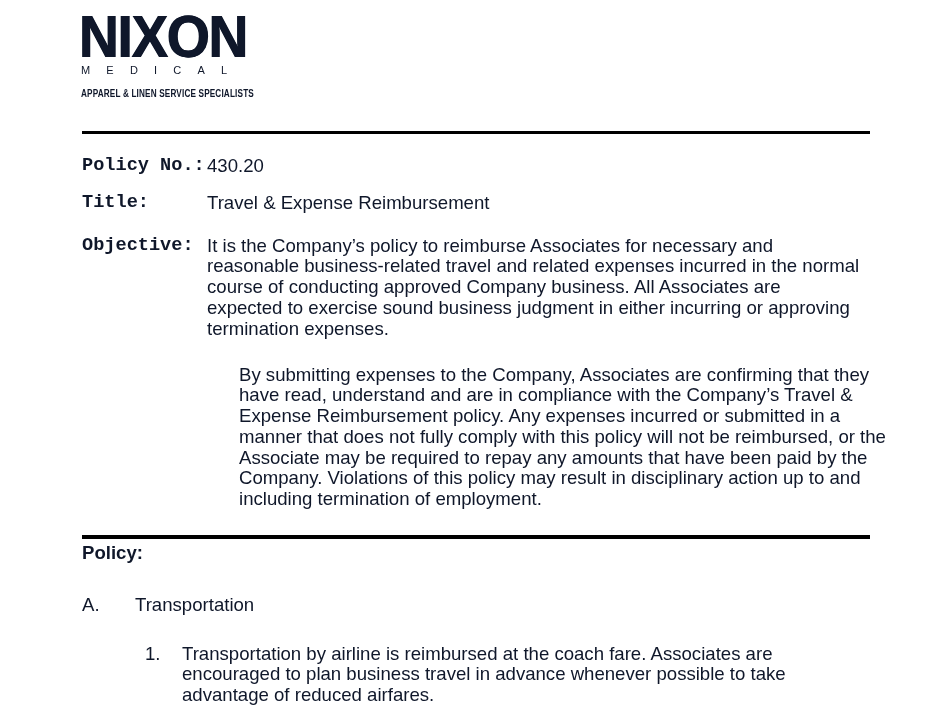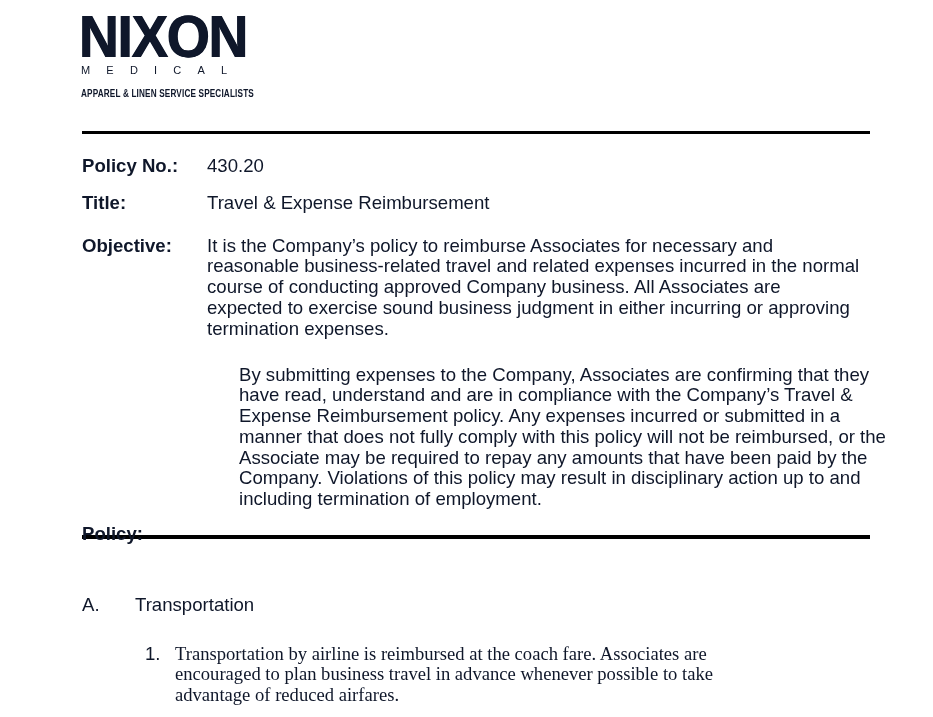--- a/index.html
+++ b/index.html
@@ -38,33 +38,33 @@
     transform: scaleX(0.78); transform-origin: left top;
     white-space: nowrap;
   }
 
   
   .rule { left: 82px; width: 788px; height: 3.5px; background: #000000; }
   #rule-top    { top: 130.5px; }
   #rule-bottom { top: 535px; }
 
   
-  .field-label { left: 82px; }
+  .field-label { left: 82px; font-family: Liberation Mono, monospace; }
   .field-value { left: 207px; }
   #policy-no-label, #policy-no-value { top: 155.5px; }
   #title-label,     #title-value     { top: 192.5px; }
   #objective-label, #objective-para1 { top: 235.5px; }
   #objective-para2 { left: 207px; top: 364.5px; margin-left: 32px; }
 
   
-  #policy-heading   { left: 82px;  top: 524px; }
+  #policy-heading   { left: 82px;  top: 543px; }
   #section-a-marker { left: 82px;  top: 594.5px; }
   #section-a-title  { left: 135px; top: 594.5px; }
   #item-1-marker    { left: 145px; top: 643.5px; }
-  #item-1-text      { left: 175px; top: 643.5px; font-family: Liberation Serif, serif; }
+  #item-1-text      { left: 182px; top: 643.5px; }
 </style>
 </head>
 <body>
 
 <div class="page">
 
   <div>
     <div class="abs" id="logo-brand">NIXON</div>
     <div class="abs" id="logo-division">MEDICAL</div>
     <div class="abs" id="logo-tagline">APPAREL &amp; LINEN SERVICE SPECIALISTS</div>

